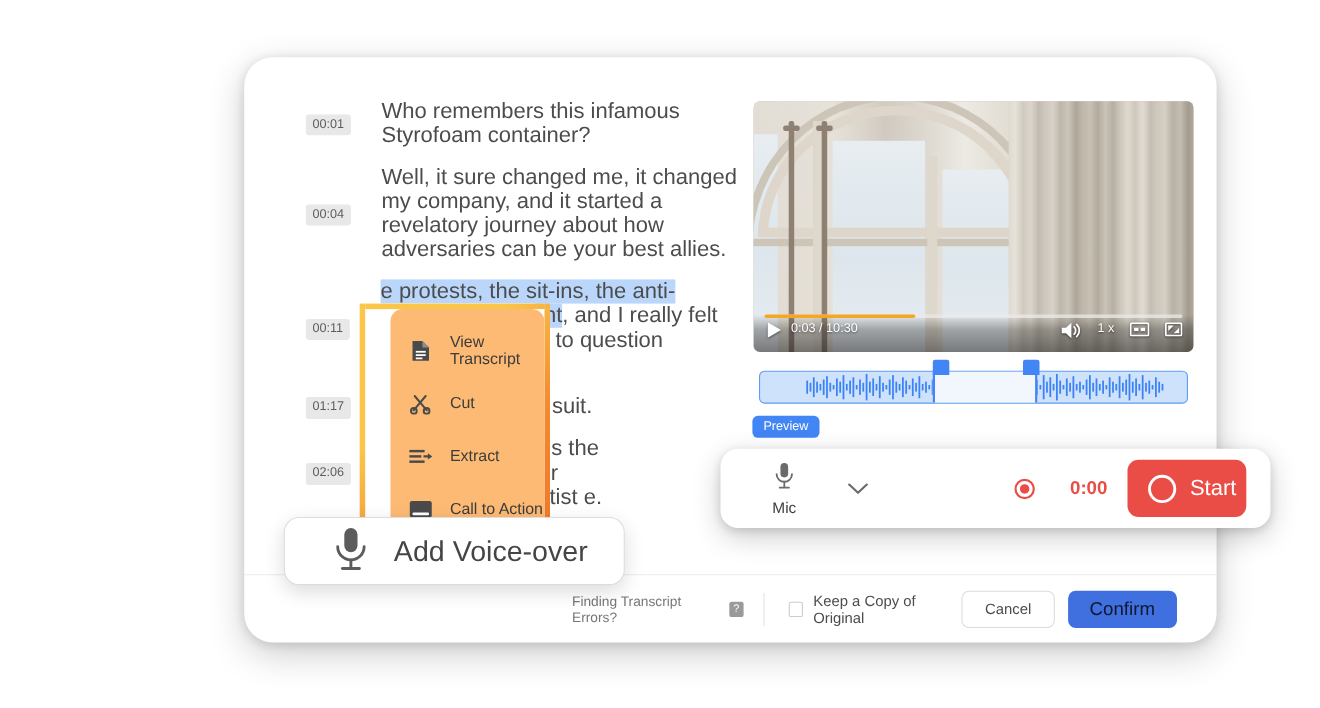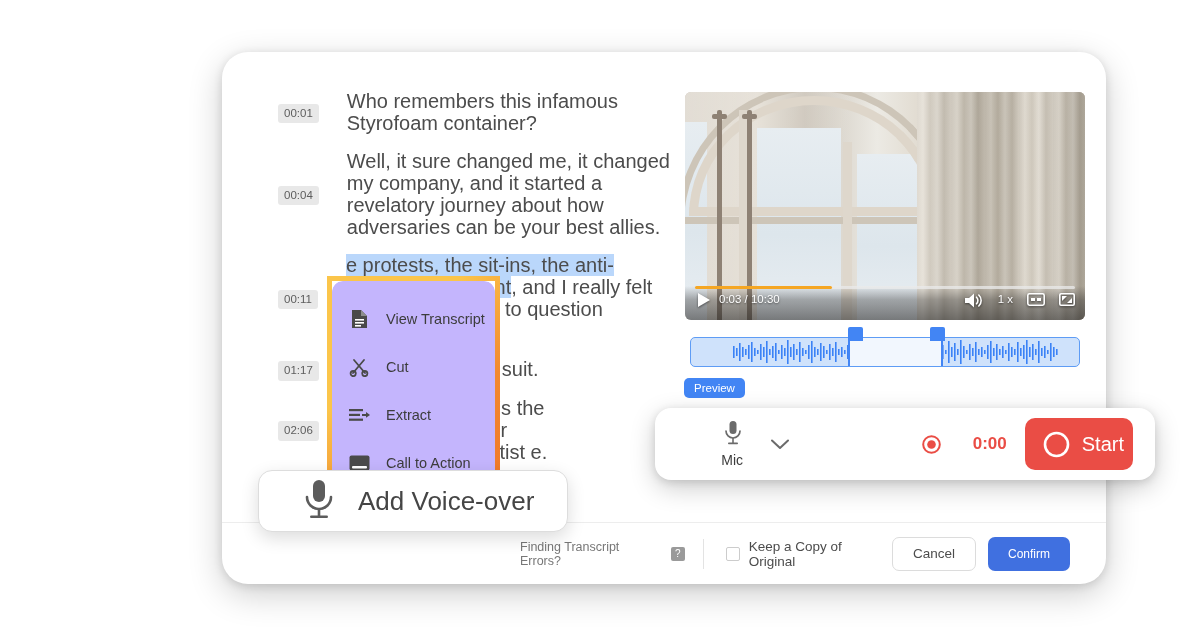--- a/index.html
+++ b/index.html
@@ -58,23 +58,24 @@
     border-width: 5px;
     border-top-color: #fbc54a;
     border-left-color: #fbc54a;
     border-right-color: #f07c28;
     border-bottom-color: #f07c28;
     border-image: linear-gradient(135deg, #fbc54a 0%, #fbc54a 35%, #f2892f 70%, #f0792a 100%) 1;
     overflow: hidden;
   }
   .ctx-inner {
     position: absolute; inset: 0;
-    background: #c4b5fd;
+    background: #fdba74;
     border-radius: 11px;
     padding: 14px 0 0 0;
+    margin-left: 23px;
   }
   .ctx-item {
     display: flex; align-items: center;
     height: 48px;
     padding-left: 16px;
     color: #3c3c3c;
     font-size: 14.5px;
   }
   .ctx-ico {
     width: 22px; height: 22px;
@@ -207,21 +208,21 @@
   
   .rec-bar {
     position: absolute;
     left: 655px; top: 408px;
     width: 500px; height: 72px;
     background: #ffffff;
     border-radius: 16px;
     box-shadow: 0 8px 26px rgba(0,0,0,.20), 0 2px 8px rgba(0,0,0,.12);
     display: flex; align-items: center;
   }
-  .mic-group { width: 60px; margin-left: 28px; text-align: right; }
+  .mic-group { width: 60px; margin-left: 28px; text-align: center; }
   .mic-label { font-size: 14px; color: #3c3c3c; margin-top: 2px; }
   .chev { margin-left: 28px; color: #6b6b6b; display:flex; align-items:center; }
   .rec-spacer { flex: 1; }
   .rec-timer { display: flex; align-items: center; color: #ea4d45; font-size: 17px; font-weight: bold; gap: 23px; }
   .rec-timer .dot { margin-right: 9px; display:flex; }
   .start-btn {
     margin-left: 18px; margin-right: 22px;
     background: #ea4d45;
     color: #ffffff;
     border-radius: 10px;
@@ -254,21 +255,21 @@
     border: 1px solid #dcdcdc; border-radius: 7px;
     height: 34px; padding: 0 20px;
     display: flex; align-items: center;
     font-size: 13.5px; color: #4c4c4c; background: #fff;
   }
   .btn-confirm {
     margin-left: 12px; margin-right: 36px;
     background: #4070e0; border-radius: 7px;
     height: 34px; padding: 0 20px;
     display: flex; align-items: center;
-    font-size: 12px; color: #ffffff;
+    font-size: 17px; color: #0f172a;
   }
 </style>
 </head>
 <body>
 
 <div id="stage">
 
   <div class="app-card">
 
     <div class="transcript">

